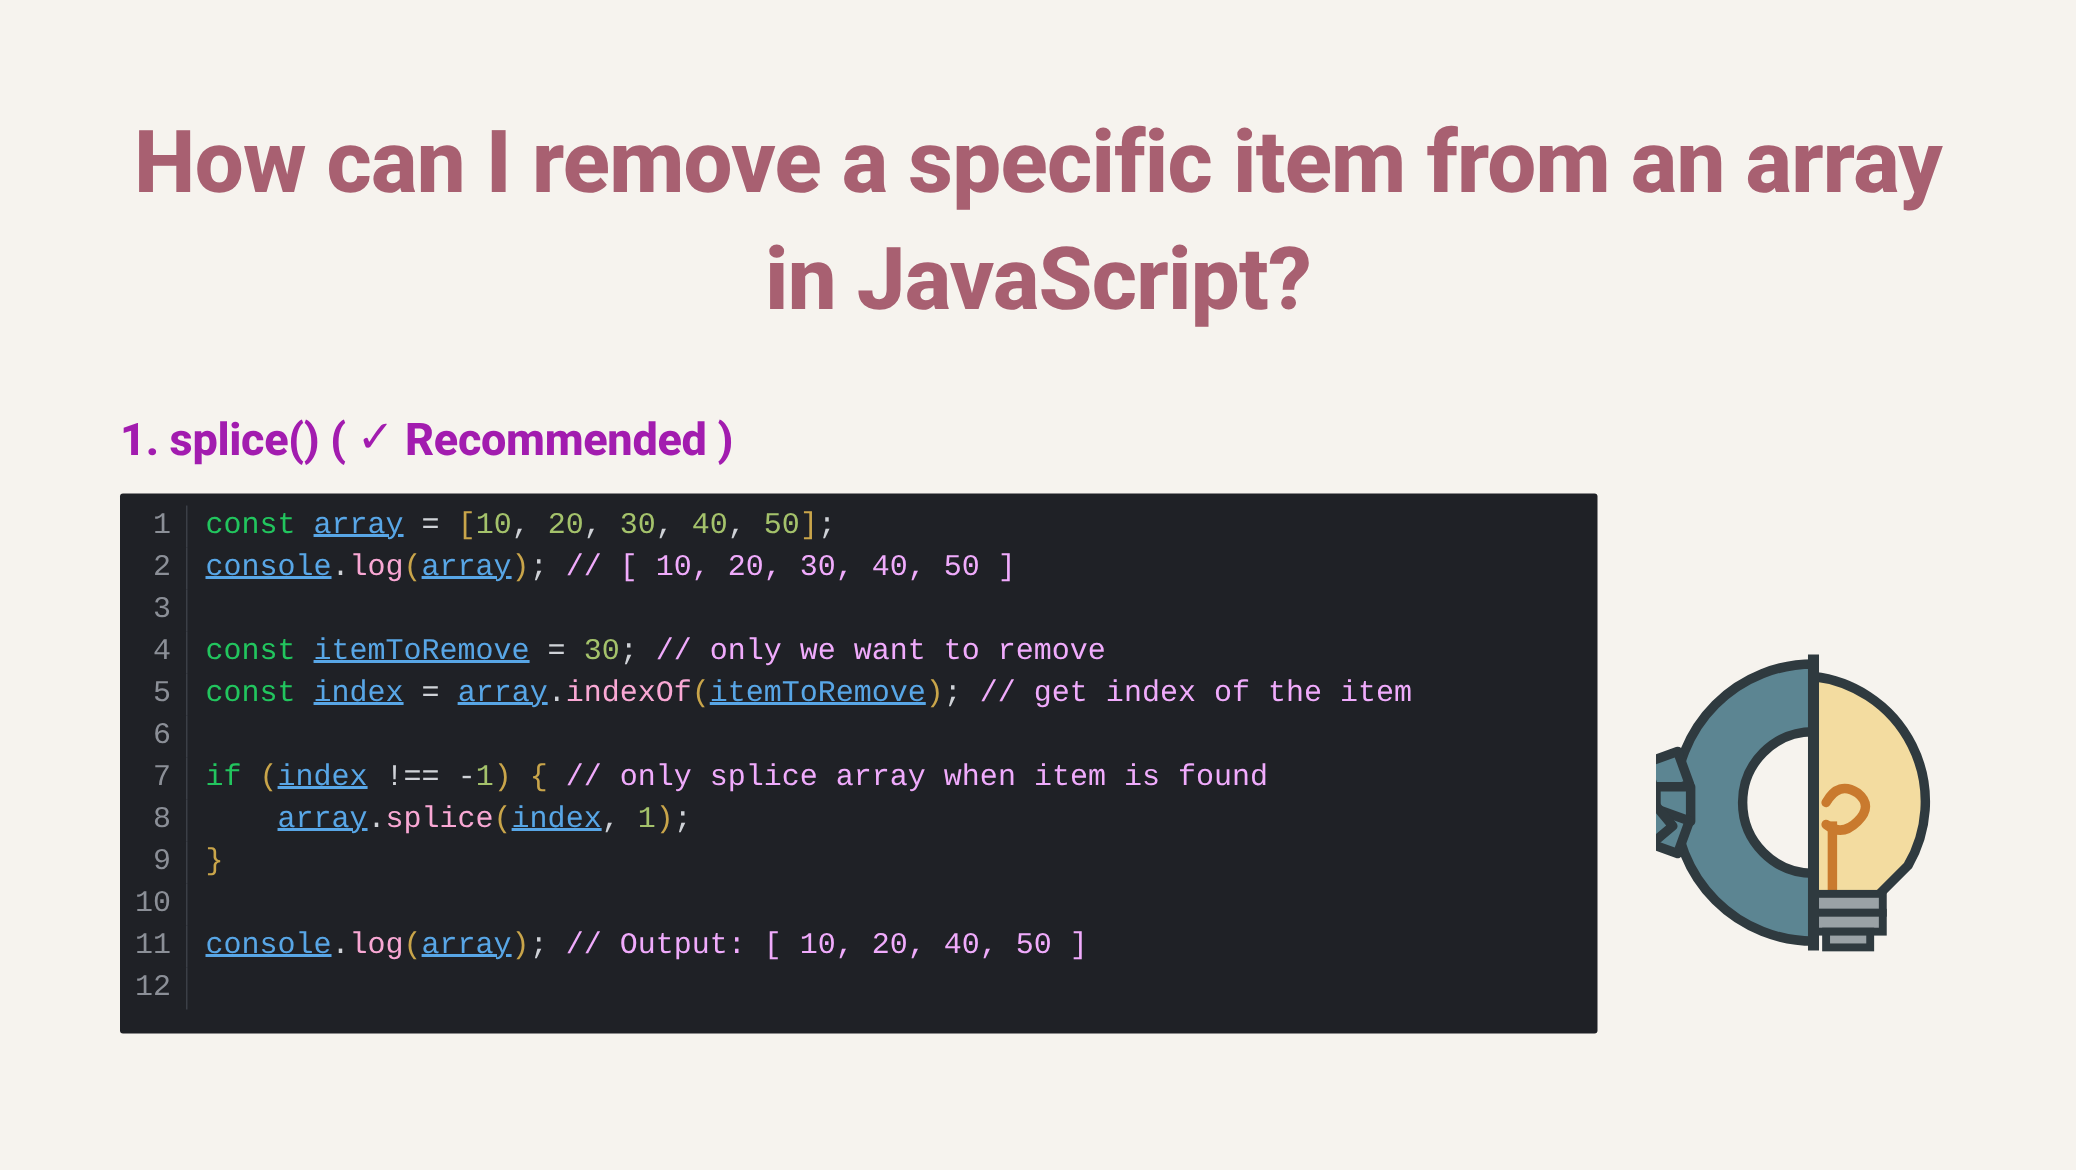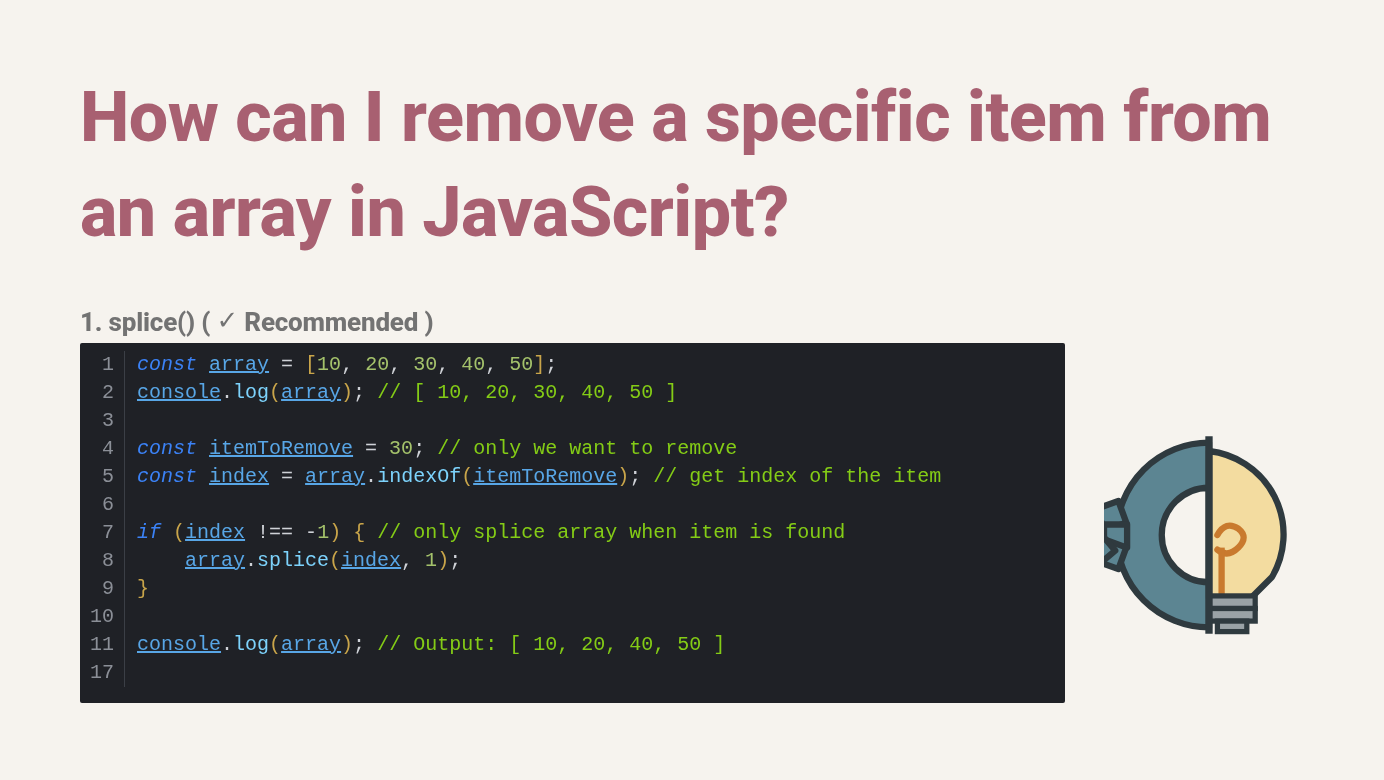--- a/index.html
+++ b/index.html
@@ -12,31 +12,31 @@
     color: #1b1b1b;
   }
   .page {
     padding: 70px 80px 40px 80px;
     position: relative;
     height: 100%;
   }
   h1.title {
     color: #a86071;
     font-weight: 800;
-    font-size: 70px;
+    font-size: 58px;
     line-height: 1.35;
-    text-align: left;
+    text-align: center;
     letter-spacing: -0.5px;
     margin-bottom: 48px;
   }
   .subheading {
     font-weight: 800;
-    font-size: 26px;
-    color: #737373;
-    margin-bottom: 6px;
+    font-size: 30px;
+    color: #a21caf;
+    margin-bottom: 18px;
     letter-spacing: -0.2px;
   }
   .subheading .check {
     font-weight: 400;
     display: inline-block;
     transform: translateY(-2px);
   }
   .code-block {
     background: #1f2126;
     border-radius: 2px;
@@ -60,30 +60,30 @@
     flex-shrink: 0;
   }
   .divider {
     width: 1px;
     background: #3b3f46;
     align-self: stretch;
     margin-right: 12px;
     flex-shrink: 0;
   }
   .code-content { color: #cfd2d7; }
-  .tok-kw     { color: #3b82f6; font-style: italic; }
+  .tok-kw     { color: #22c55e; }
   .tok-var    { color: #58a6e6; text-decoration: underline; }
-  .tok-fn     { color: #7dd3fc; }
+  .tok-fn     { color: #f9a8d4; }
   .tok-num    { color: #a4c26b; }
   .tok-op     { color: #cfd2d7; }
   .tok-punc   { color: #cfd2d7; }
   .tok-paren  { color: #c9a54a; }
   .tok-brack  { color: #c9a54a; }
   .tok-brace  { color: #c9a54a; }
-  .tok-cmt    { color: #84cc16; font-style: normal; }
+  .tok-cmt    { color: #f0abfc; font-style: normal; }
 
   .illus {
     position: absolute;
     right: 70px;
     top: 430px;
     width: 210px;
     height: 210px;
   }
 </style>
 </head>
@@ -102,21 +102,21 @@
       <div class="code-line"><div class="gutter">2</div><div class="divider"></div><div class="code-content"><span class="tok-var">console</span><span class="tok-punc">.</span><span class="tok-fn">log</span><span class="tok-paren">(</span><span class="tok-var">array</span><span class="tok-paren">)</span><span class="tok-punc">;</span><span> </span><span class="tok-cmt">// [ 10, 20, 30, 40, 50 ]</span></div></div>
       <div class="code-line"><div class="gutter">3</div><div class="divider"></div><div class="code-content"> </div></div>
       <div class="code-line"><div class="gutter">4</div><div class="divider"></div><div class="code-content"><span class="tok-kw">const</span><span> </span><span class="tok-var">itemToRemove</span><span> </span><span class="tok-op">=</span><span> </span><span class="tok-num">30</span><span class="tok-punc">;</span><span> </span><span class="tok-cmt">// only we want to remove</span></div></div>
       <div class="code-line"><div class="gutter">5</div><div class="divider"></div><div class="code-content"><span class="tok-kw">const</span><span> </span><span class="tok-var">index</span><span> </span><span class="tok-op">=</span><span> </span><span class="tok-var">array</span><span class="tok-punc">.</span><span class="tok-fn">indexOf</span><span class="tok-paren">(</span><span class="tok-var">itemToRemove</span><span class="tok-paren">)</span><span class="tok-punc">;</span><span> </span><span class="tok-cmt">// get index of the item</span></div></div>
       <div class="code-line"><div class="gutter">6</div><div class="divider"></div><div class="code-content"> </div></div>
       <div class="code-line"><div class="gutter">7</div><div class="divider"></div><div class="code-content"><span class="tok-kw">if</span><span> </span><span class="tok-paren">(</span><span class="tok-var">index</span><span> </span><span class="tok-op">!==</span><span> </span><span class="tok-op">-</span><span class="tok-num">1</span><span class="tok-paren">)</span><span> </span><span class="tok-brace">{</span><span> </span><span class="tok-cmt">// only splice array when item is found</span></div></div>
       <div class="code-line"><div class="gutter">8</div><div class="divider"></div><div class="code-content"><span>    </span><span class="tok-var">array</span><span class="tok-punc">.</span><span class="tok-fn">splice</span><span class="tok-paren">(</span><span class="tok-var">index</span><span class="tok-punc">, </span><span class="tok-num">1</span><span class="tok-paren">)</span><span class="tok-punc">;</span></div></div>
       <div class="code-line"><div class="gutter">9</div><div class="divider"></div><div class="code-content"><span class="tok-brace">}</span></div></div>
       <div class="code-line"><div class="gutter">10</div><div class="divider"></div><div class="code-content"> </div></div>
       <div class="code-line"><div class="gutter">11</div><div class="divider"></div><div class="code-content"><span class="tok-var">console</span><span class="tok-punc">.</span><span class="tok-fn">log</span><span class="tok-paren">(</span><span class="tok-var">array</span><span class="tok-paren">)</span><span class="tok-punc">;</span><span> </span><span class="tok-cmt">// Output: [ 10, 20, 40, 50 ]</span></div></div>
-      <div class="code-line"><div class="gutter">17</div><div class="divider"></div><div class="code-content"> </div></div>
+      <div class="code-line"><div class="gutter">12</div><div class="divider"></div><div class="code-content"> </div></div>
     </div>
 
   <div class="illus">
     <svg viewBox="0 0 200 200" width="210" height="210">
 
       <g>
         <path fill="#5c8592" stroke="#2f3a3f" stroke-width="6" stroke-linejoin="round" d="M100 12
              L100 188
              A88 88 0 0 1 100 12 Z"></path>
 

